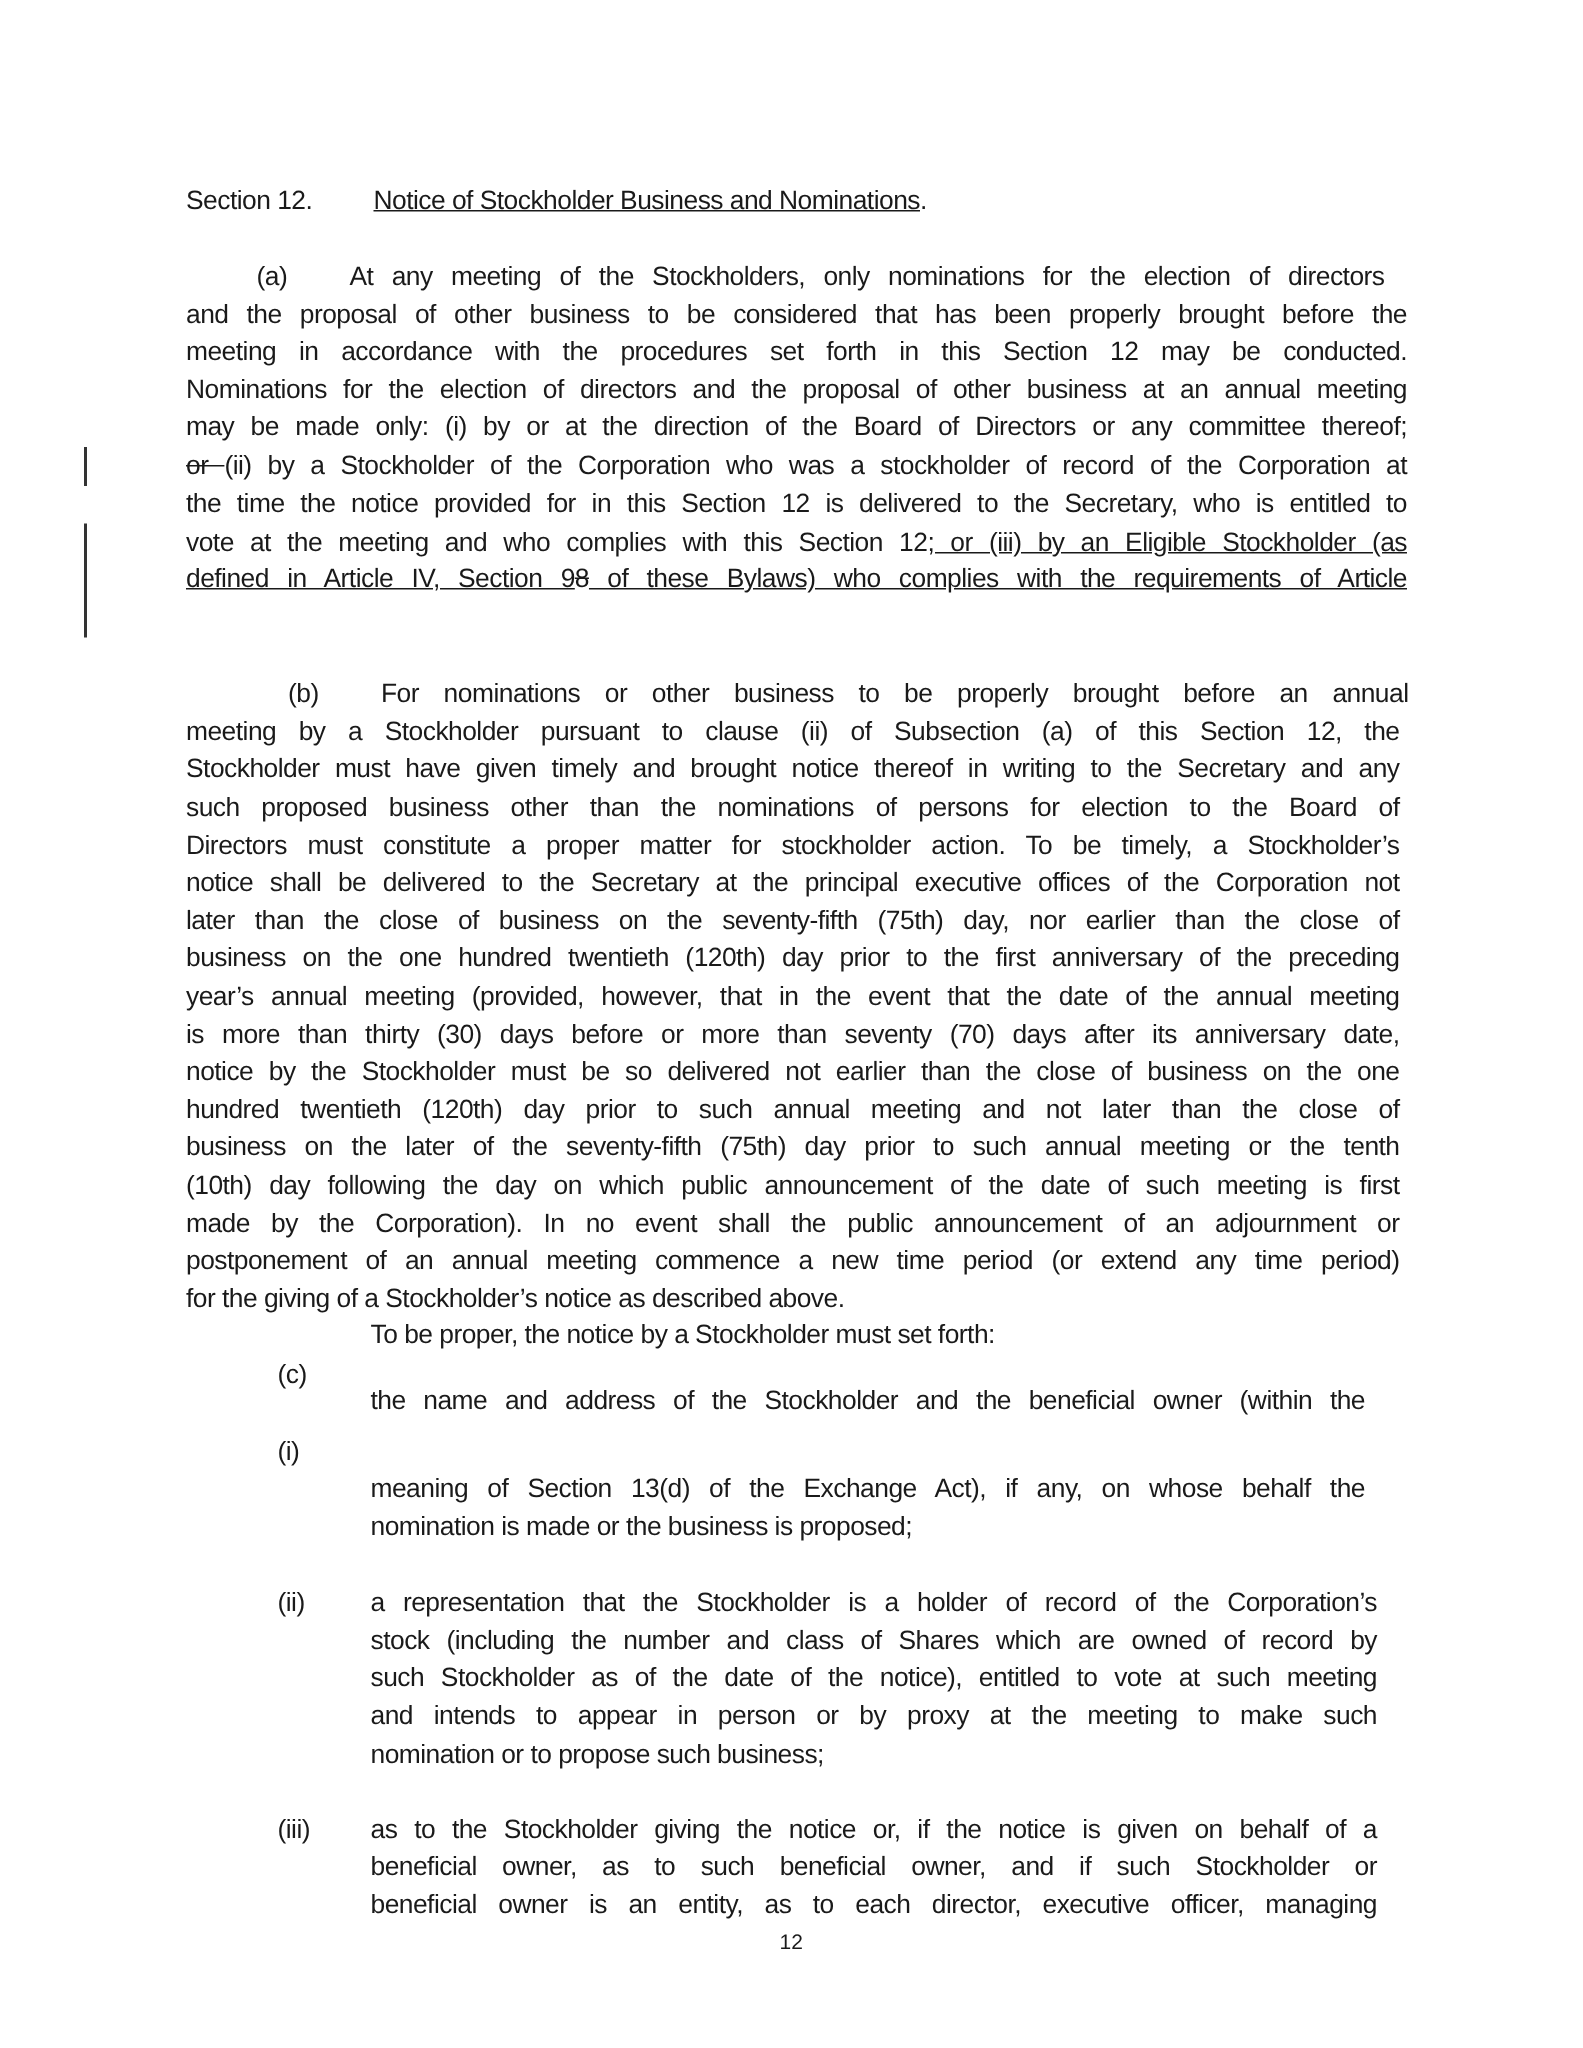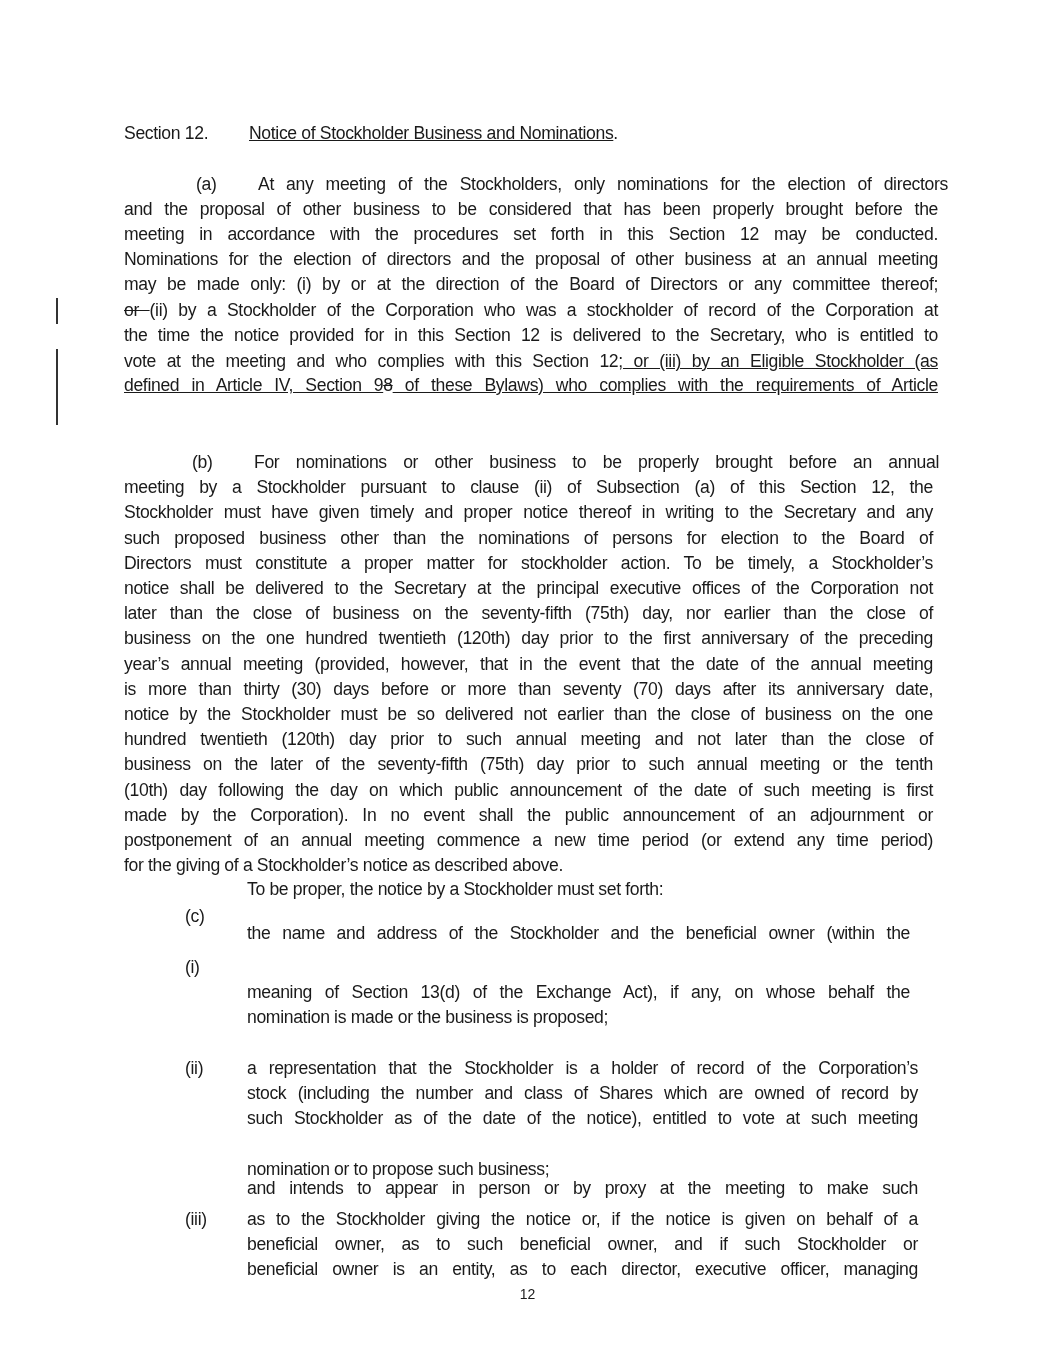--- a/index.html
+++ b/index.html
@@ -85,21 +85,21 @@
 
 <div class="page">
 
   <div class="change-bar" style="top:298px;height:26px;"></div>
   <div class="change-bar" style="top:349px;height:76px;"></div>
 
   <div class="line" style="top:121px;">
     <span class="sec-label">Section 12.</span><span class="u">Notice of Stockholder Business and Nominations</span><span>.</span>
   </div>
 
-  <div class="line justify" style="top:172px;left:72px;width:876px;">
+  <div class="line justify" style="top:172px;left:47px;width:876px;">
     <span class="label-a" style="padding-left:124px;width:186px;">(a)</span><span>At any meeting of the Stockholders, only nominations for the election of directors</span>
   </div>
   <div class="line justify" style="top:197px;"><span>and the proposal of other business to be considered that has been properly brought before the</span></div>
   <div class="line justify" style="top:222px;"><span>meeting in accordance with the procedures set forth in this Section 12 may be conducted.</span></div>
   <div class="line justify" style="top:247px;"><span>Nominations for the election of directors and the proposal of other business at an annual meeting</span></div>
   <div class="line justify" style="top:272px;"><span>may be made only: (i) by or at the direction of the Board of Directors or any committee thereof;</span></div>
   <div class="line justify" style="top:298px;">
     <span class="s">or </span><span>(ii) by a Stockholder of the Corporation who was a stockholder of record of the Corporation at</span>
   </div>
   <div class="line justify" style="top:323px;"><span>the time the notice provided for in this Section 12 is delivered to the Secretary, who is entitled to</span></div>
@@ -108,21 +108,21 @@
   </div>
   <div class="line justify" style="top:373px;">
     <span class="u">defined in Article IV, Section 9</span><span class="u s">8</span><span class="u"> of these Bylaws) who complies with the requirements of Article</span>
   </div>
 
   <div class="line justify" style="top:450px;left:68px;width:871px;">
     <span class="label-b" style="padding-left:124px;width:186px;">(b)</span><span>For nominations or other business to be properly brought before an annual</span>
   </div>
   <div id="para-b-rest">
       <div class="line justify" style="top: 475.2px; width: 809px;">meeting by a Stockholder pursuant to clause (ii) of Subsection (a) of this Section 12, the</div>
-      <div class="line justify" style="top: 500.4px; width: 809px;">Stockholder must have given timely and proper notice thereof in writing to the Secretary and any</div>
+      <div class="line justify" style="top: 500.4px; width: 809px;">Stockholder must have given timely and brought notice thereof in writing to the Secretary and any</div>
       <div class="line justify" style="top: 525.6px; width: 809px;">such proposed business other than the nominations of persons for election to the Board of</div>
       <div class="line justify" style="top: 550.8px; width: 809px;">Directors must constitute a proper matter for stockholder action. To be timely, a Stockholder’s</div>
       <div class="line justify" style="top: 576px; width: 809px;">notice shall be delivered to the Secretary at the principal executive offices of the Corporation not</div>
       <div class="line justify" style="top: 601.2px; width: 809px;">later than the close of business on the seventy-fifth (75th) day, nor earlier than the close of</div>
       <div class="line justify" style="top: 626.4px; width: 809px;">business on the one hundred twentieth (120th) day prior to the first anniversary of the preceding</div>
       <div class="line justify" style="top: 651.6px; width: 809px;">year’s annual meeting (provided, however, that in the event that the date of the annual meeting</div>
       <div class="line justify" style="top: 676.8px; width: 809px;">is more than thirty (30) days before or more than seventy (70) days after its anniversary date,</div>
       <div class="line justify" style="top: 702px; width: 809px;">notice by the Stockholder must be so delivered not earlier than the close of business on the one</div>
       <div class="line justify" style="top: 727.2px; width: 809px;">hundred twentieth (120th) day prior to such annual meeting and not later than the close of</div>
       <div class="line justify" style="top: 752.4px; width: 809px;">business on the later of the seventy-fifth (75th) day prior to such annual meeting or the tenth</div>
@@ -137,21 +137,21 @@
 
   <div class="list-label" style="top:955px;">(i)</div>
   <div class="list-line justify" style="top:921px;width:663px;">the name and address of the Stockholder and the beneficial owner (within the</div>
   <div class="list-line justify" style="top:980px;width:663px;">meaning of Section 13(d) of the Exchange Act), if any, on whose behalf the</div>
   <div class="list-line" style="top:1005px;">nomination is made or the business is proposed;</div>
 
   <div class="list-label" style="top:1056px;">(ii)</div>
   <div class="list-line justify" style="top:1056px;">a representation that the Stockholder is a holder of record of the Corporation’s</div>
   <div class="list-line justify" style="top:1081px;">stock (including the number and class of Shares which are owned of record by</div>
   <div class="list-line justify" style="top:1106px;">such Stockholder as of the date of the notice), entitled to vote at such meeting</div>
-  <div class="list-line justify" style="top:1131px;margin-top:45px;">and intends to appear in person or by proxy at the meeting to make such</div>
+  <div class="list-line justify" style="top:1131px;">and intends to appear in person or by proxy at the meeting to make such</div>
   <div class="list-line" style="top:1157px;">nomination or to propose such business;</div>
 
   <div class="list-label" style="top:1207px;">(iii)</div>
   <div class="list-line justify" style="top:1207px;">as to the Stockholder giving the notice or, if the notice is given on behalf of a</div>
   <div class="list-line justify" style="top:1232px;">beneficial owner, as to such beneficial owner, and if such Stockholder or</div>
   <div class="list-line justify" style="top:1257px;">beneficial owner is an entity, as to each director, executive officer, managing</div>
 
   <div class="page-number">12</div>
 </div>
 

